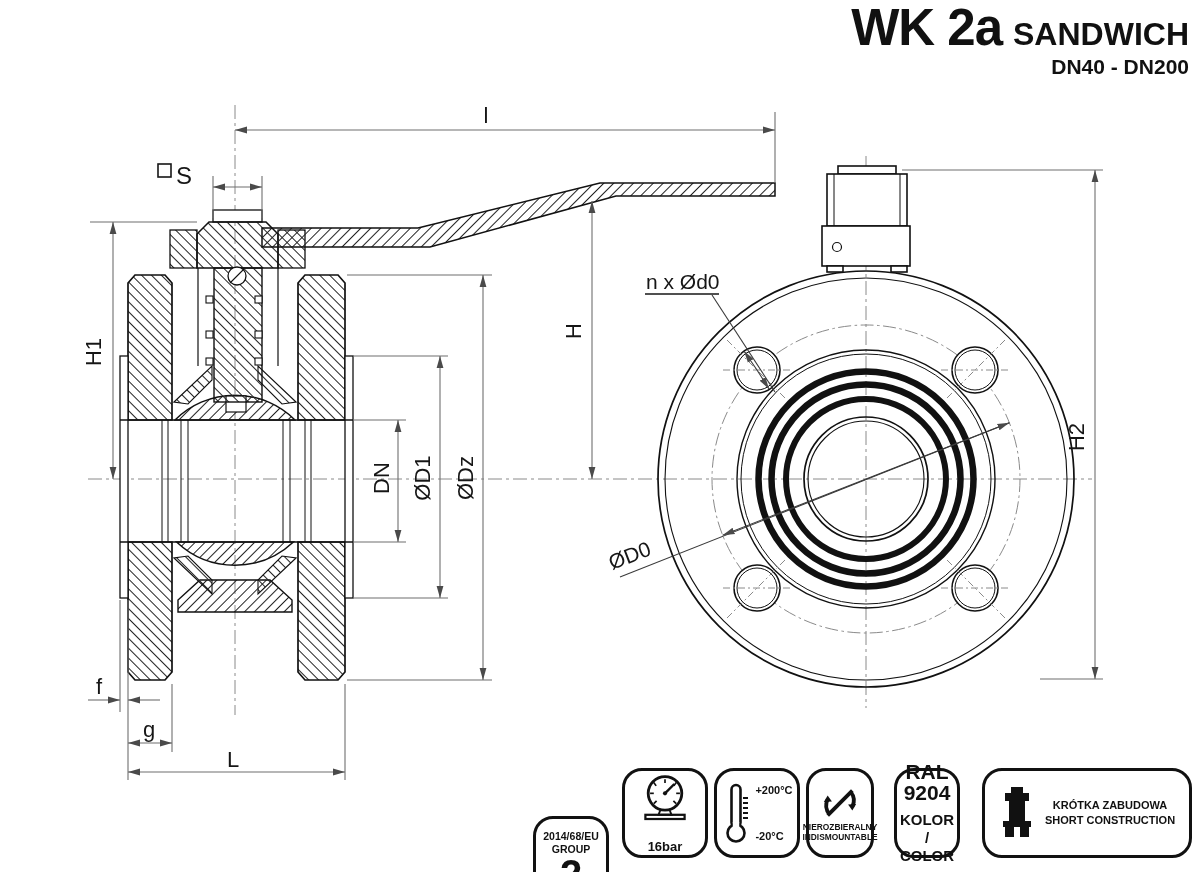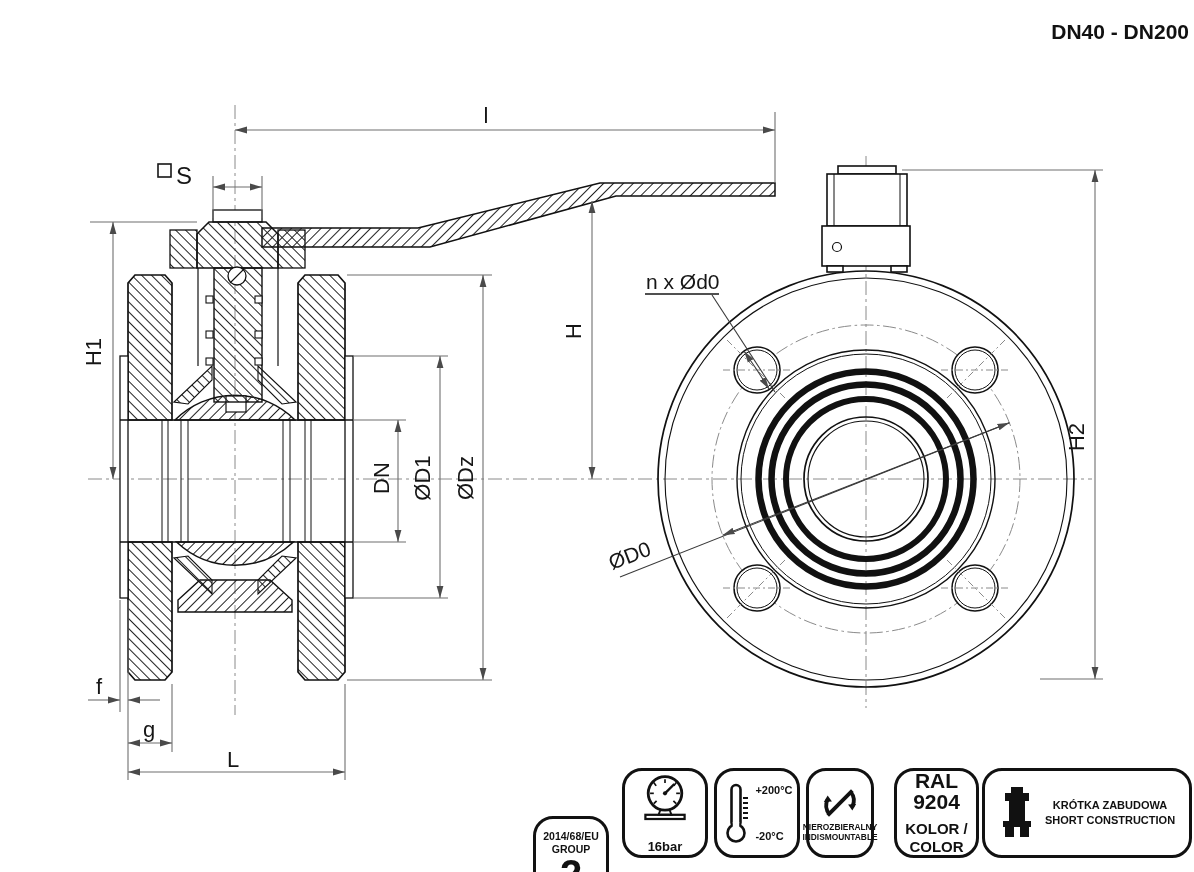--- a/index.html
+++ b/index.html
@@ -6,21 +6,21 @@
   #stage{position:relative;width:1194px;height:872px;background:#fff;overflow:hidden;
          font-family:"Liberation Sans", sans-serif;color:#111;}
   #drawing{position:absolute;left:0;top:0;}
   svg text{font-family:"Liberation Sans", sans-serif;fill:#161616;}
   .dimtxt{font-size:22px;}
   
   #titleblock{position:absolute;top:2px;right:5px;text-align:right;line-height:1;}
   #titleline{display:flex;justify-content:flex-end;align-items:baseline;gap:11px;}
   .model{font-size:51px;font-weight:800;letter-spacing:-1px;}
   .type{font-size:32px;font-weight:800;letter-spacing:0;}
-  .range{font-size:21px;font-weight:700;margin-top:19px;}
+  .range{font-size:21px;font-weight:700;margin-top:3px;}
   
   .tile{position:absolute;top:768px;height:90px;border:3.5px solid #111;border-radius:20px;
         background:#fff;box-sizing:border-box;display:flex;flex-direction:column;
         align-items:center;justify-content:center;}
   .tile .sm{font-size:10.5px;font-weight:700;line-height:1.15;text-align:center;}
   .tile .big2{font-size:40px;font-weight:900;line-height:.9;margin-top:1px;}
   .tile .bar16{font-size:13px;font-weight:700;margin-top:15px;}
   .tile .ral{font-size:21px;font-weight:800;line-height:1;}
   .tile .ralcode{font-size:21px;font-weight:700;line-height:1.05;}
   .tile .kolor{font-size:15px;font-weight:700;line-height:1.2;margin-top:7px;text-align:center;}
@@ -259,20 +259,24 @@
       <text x="233" y="767" text-anchor="middle">L</text>
       <text x="486" y="123" text-anchor="middle">l</text>
       <text transform="rotate(-90 581 331)" x="581" y="331" text-anchor="middle">H</text>
       <text transform="rotate(-90 1084 437)" x="1084" y="437" text-anchor="middle">H2</text>
       <text x="646" y="289" font-size="21">n x Ød0</text>
       <text transform="rotate(-21 612 570)" x="612" y="570" font-size="21">ØD0</text>
     </g>
   </svg>
 
   <div id="titleblock">
+    <div id="titleline">
+      <span class="model">WK 2a</span>
+      <span class="type">SANDWICH</span>
+    </div>
     <div class="range">DN40 - DN200</div>
   </div>
 
   <div class="tile" style="left:533px;width:76px;margin-top:48px;">
     <div class="sm">2014/68/EU</div>
     <div class="sm">GROUP</div>
     <div class="big2">2</div>
   </div>
 
   <div class="tile" style="left:622px;width:86px;">
@@ -321,21 +325,21 @@
       <path d="M31,8 A15,15 0 0 1 33,24" fill="none" stroke="#111" stroke-width="4"></path>
       <polygon points="33,28 28.5,21.5 37,21 " fill="#111"></polygon>
       <path d="M9,32 A15,15 0 0 1 7,16" fill="none" stroke="#111" stroke-width="4"></path>
       <polygon points="7,12 11.5,18.5 3,19" fill="#111"></polygon>
       <line x1="7" y1="33" x2="33" y2="7" stroke="#111" stroke-width="4"></line>
     </svg>
     <div class="tiny">NIEROZBIERALNY</div>
     <div class="tiny">INDISMOUNTABLE</div>
   </div>
 
-  <div class="tile" style="left:894px;width:85px;">
+  <div class="tile" style="left:894px;width:66px;">
     <div class="ral">RAL</div>
     <div class="ralcode">9204</div>
     <div class="kolor">
       <div>KOLOR /</div>
       <div>COLOR</div>
     </div>
   </div>
 
   <div class="tile rowtile" style="left:982px;width:210px;">
     <svg width="36" height="52" viewBox="0 0 36 52">

